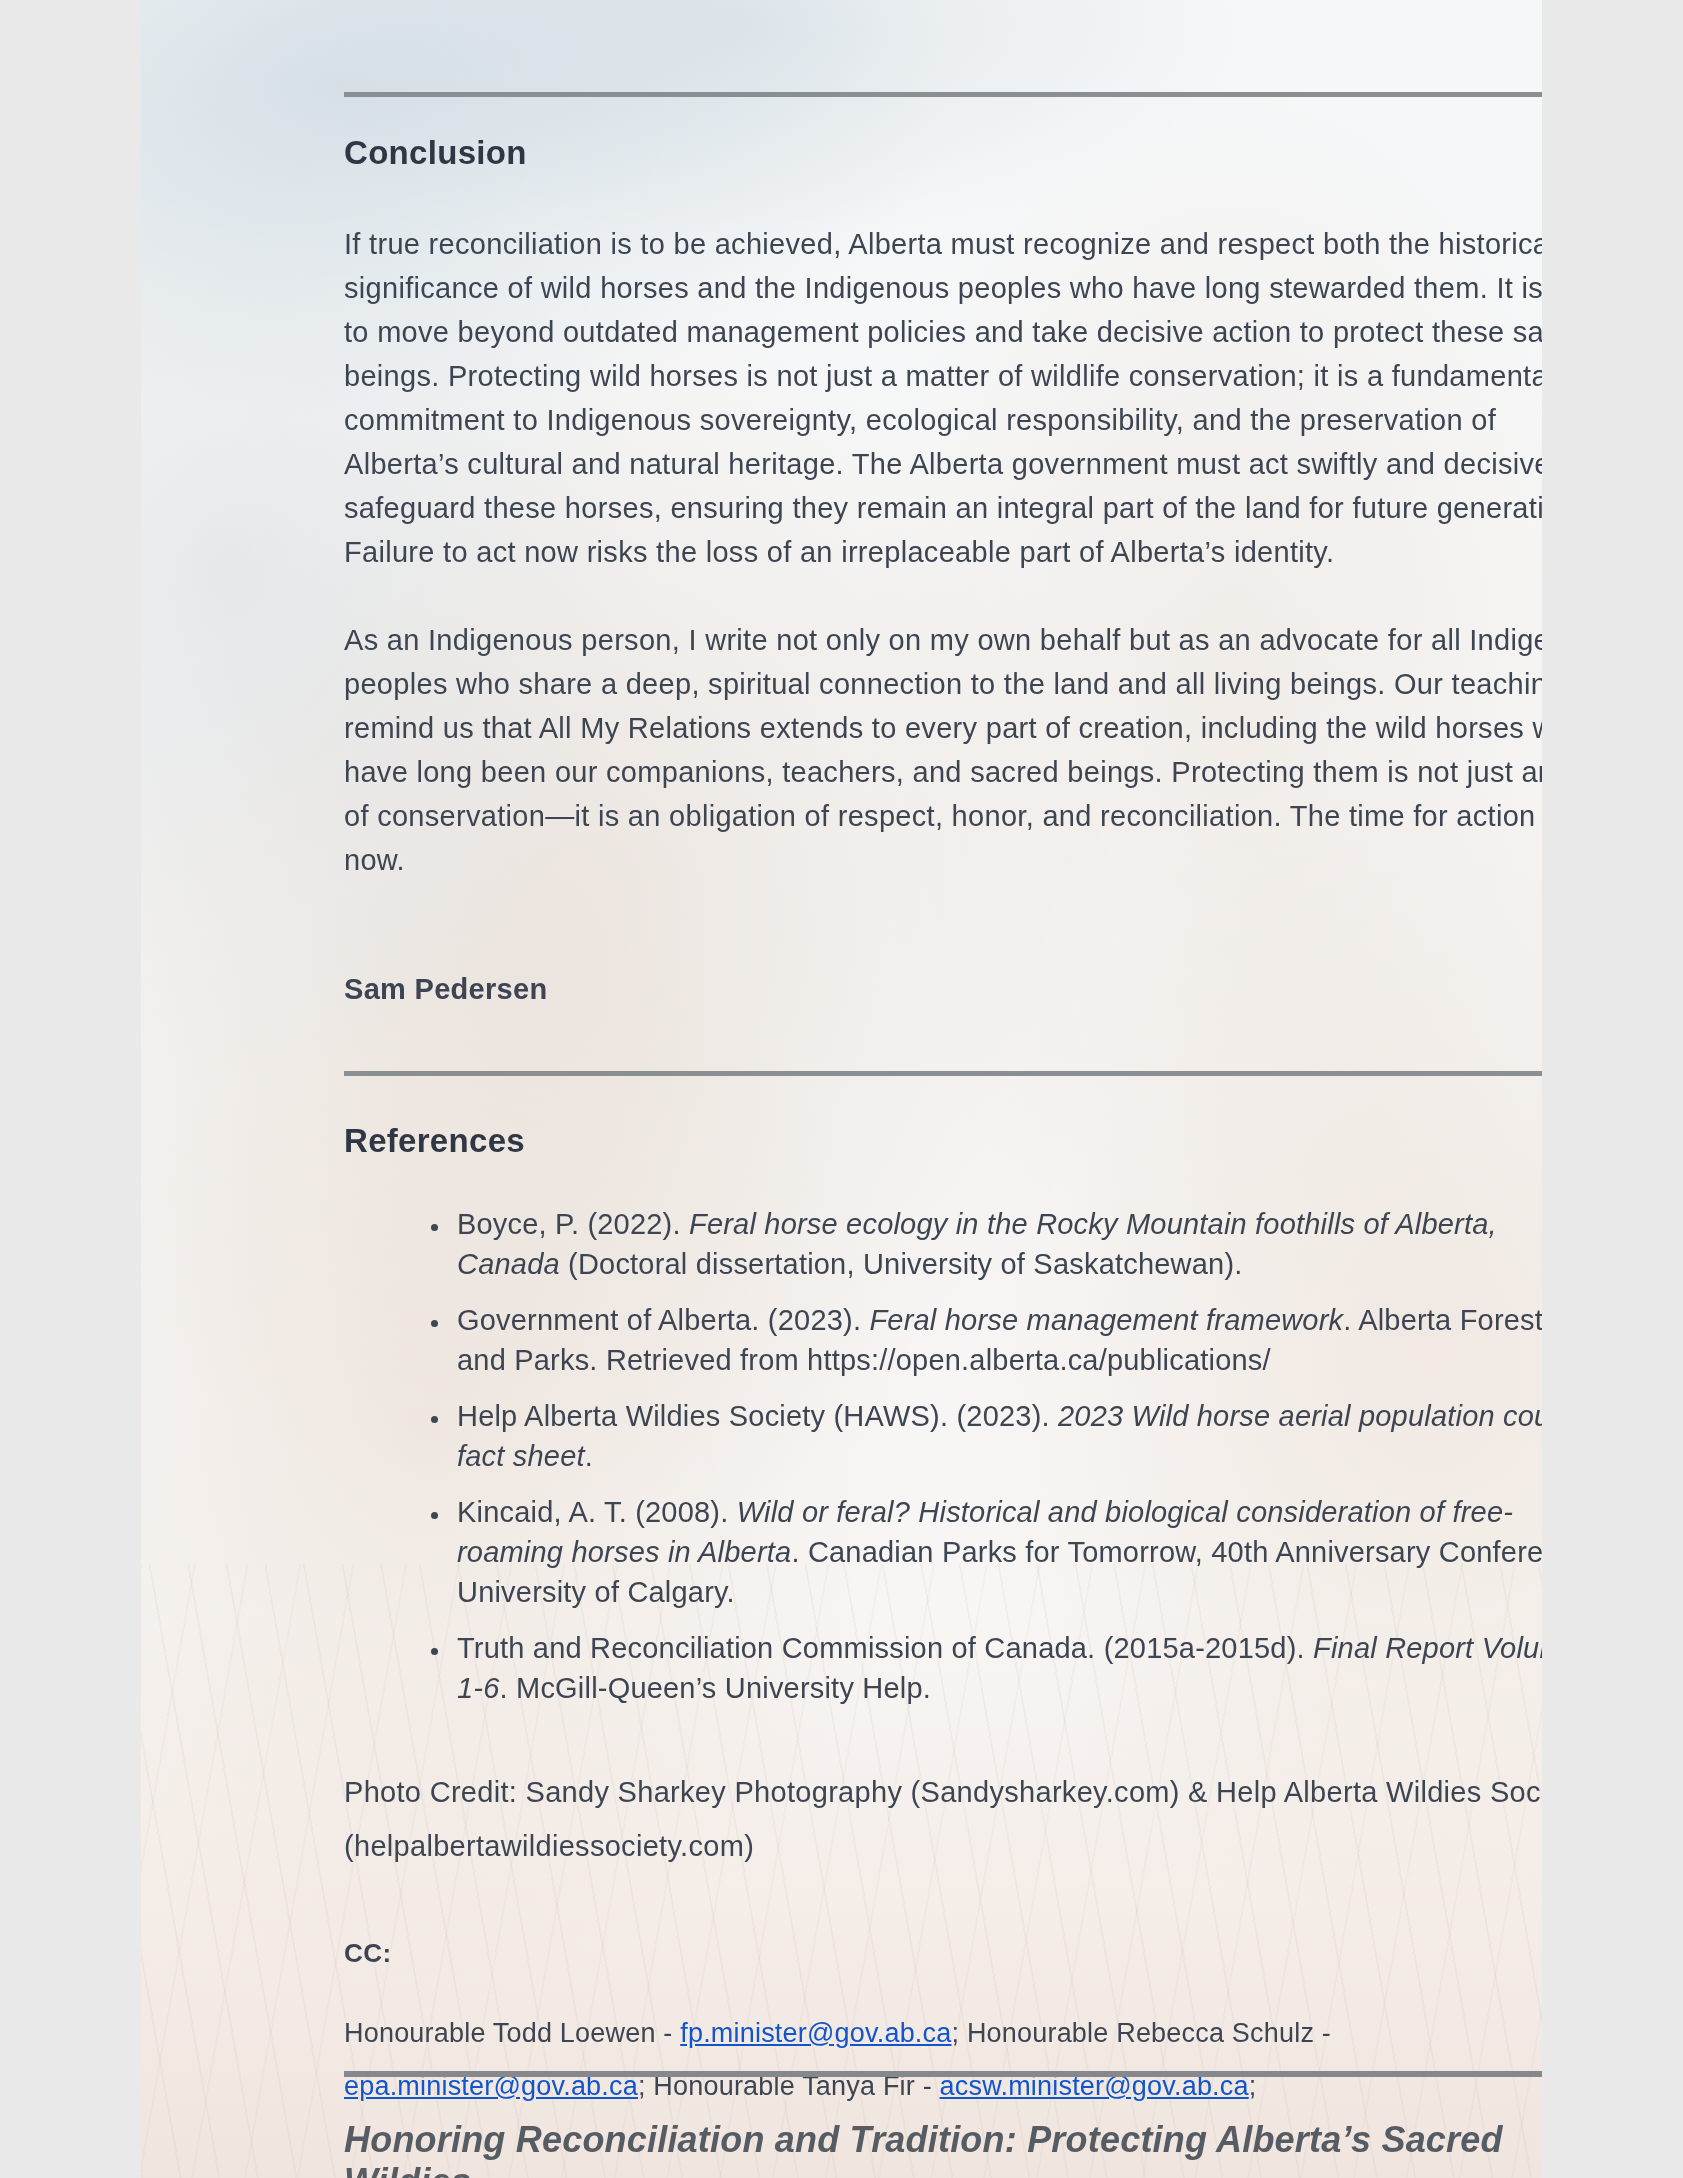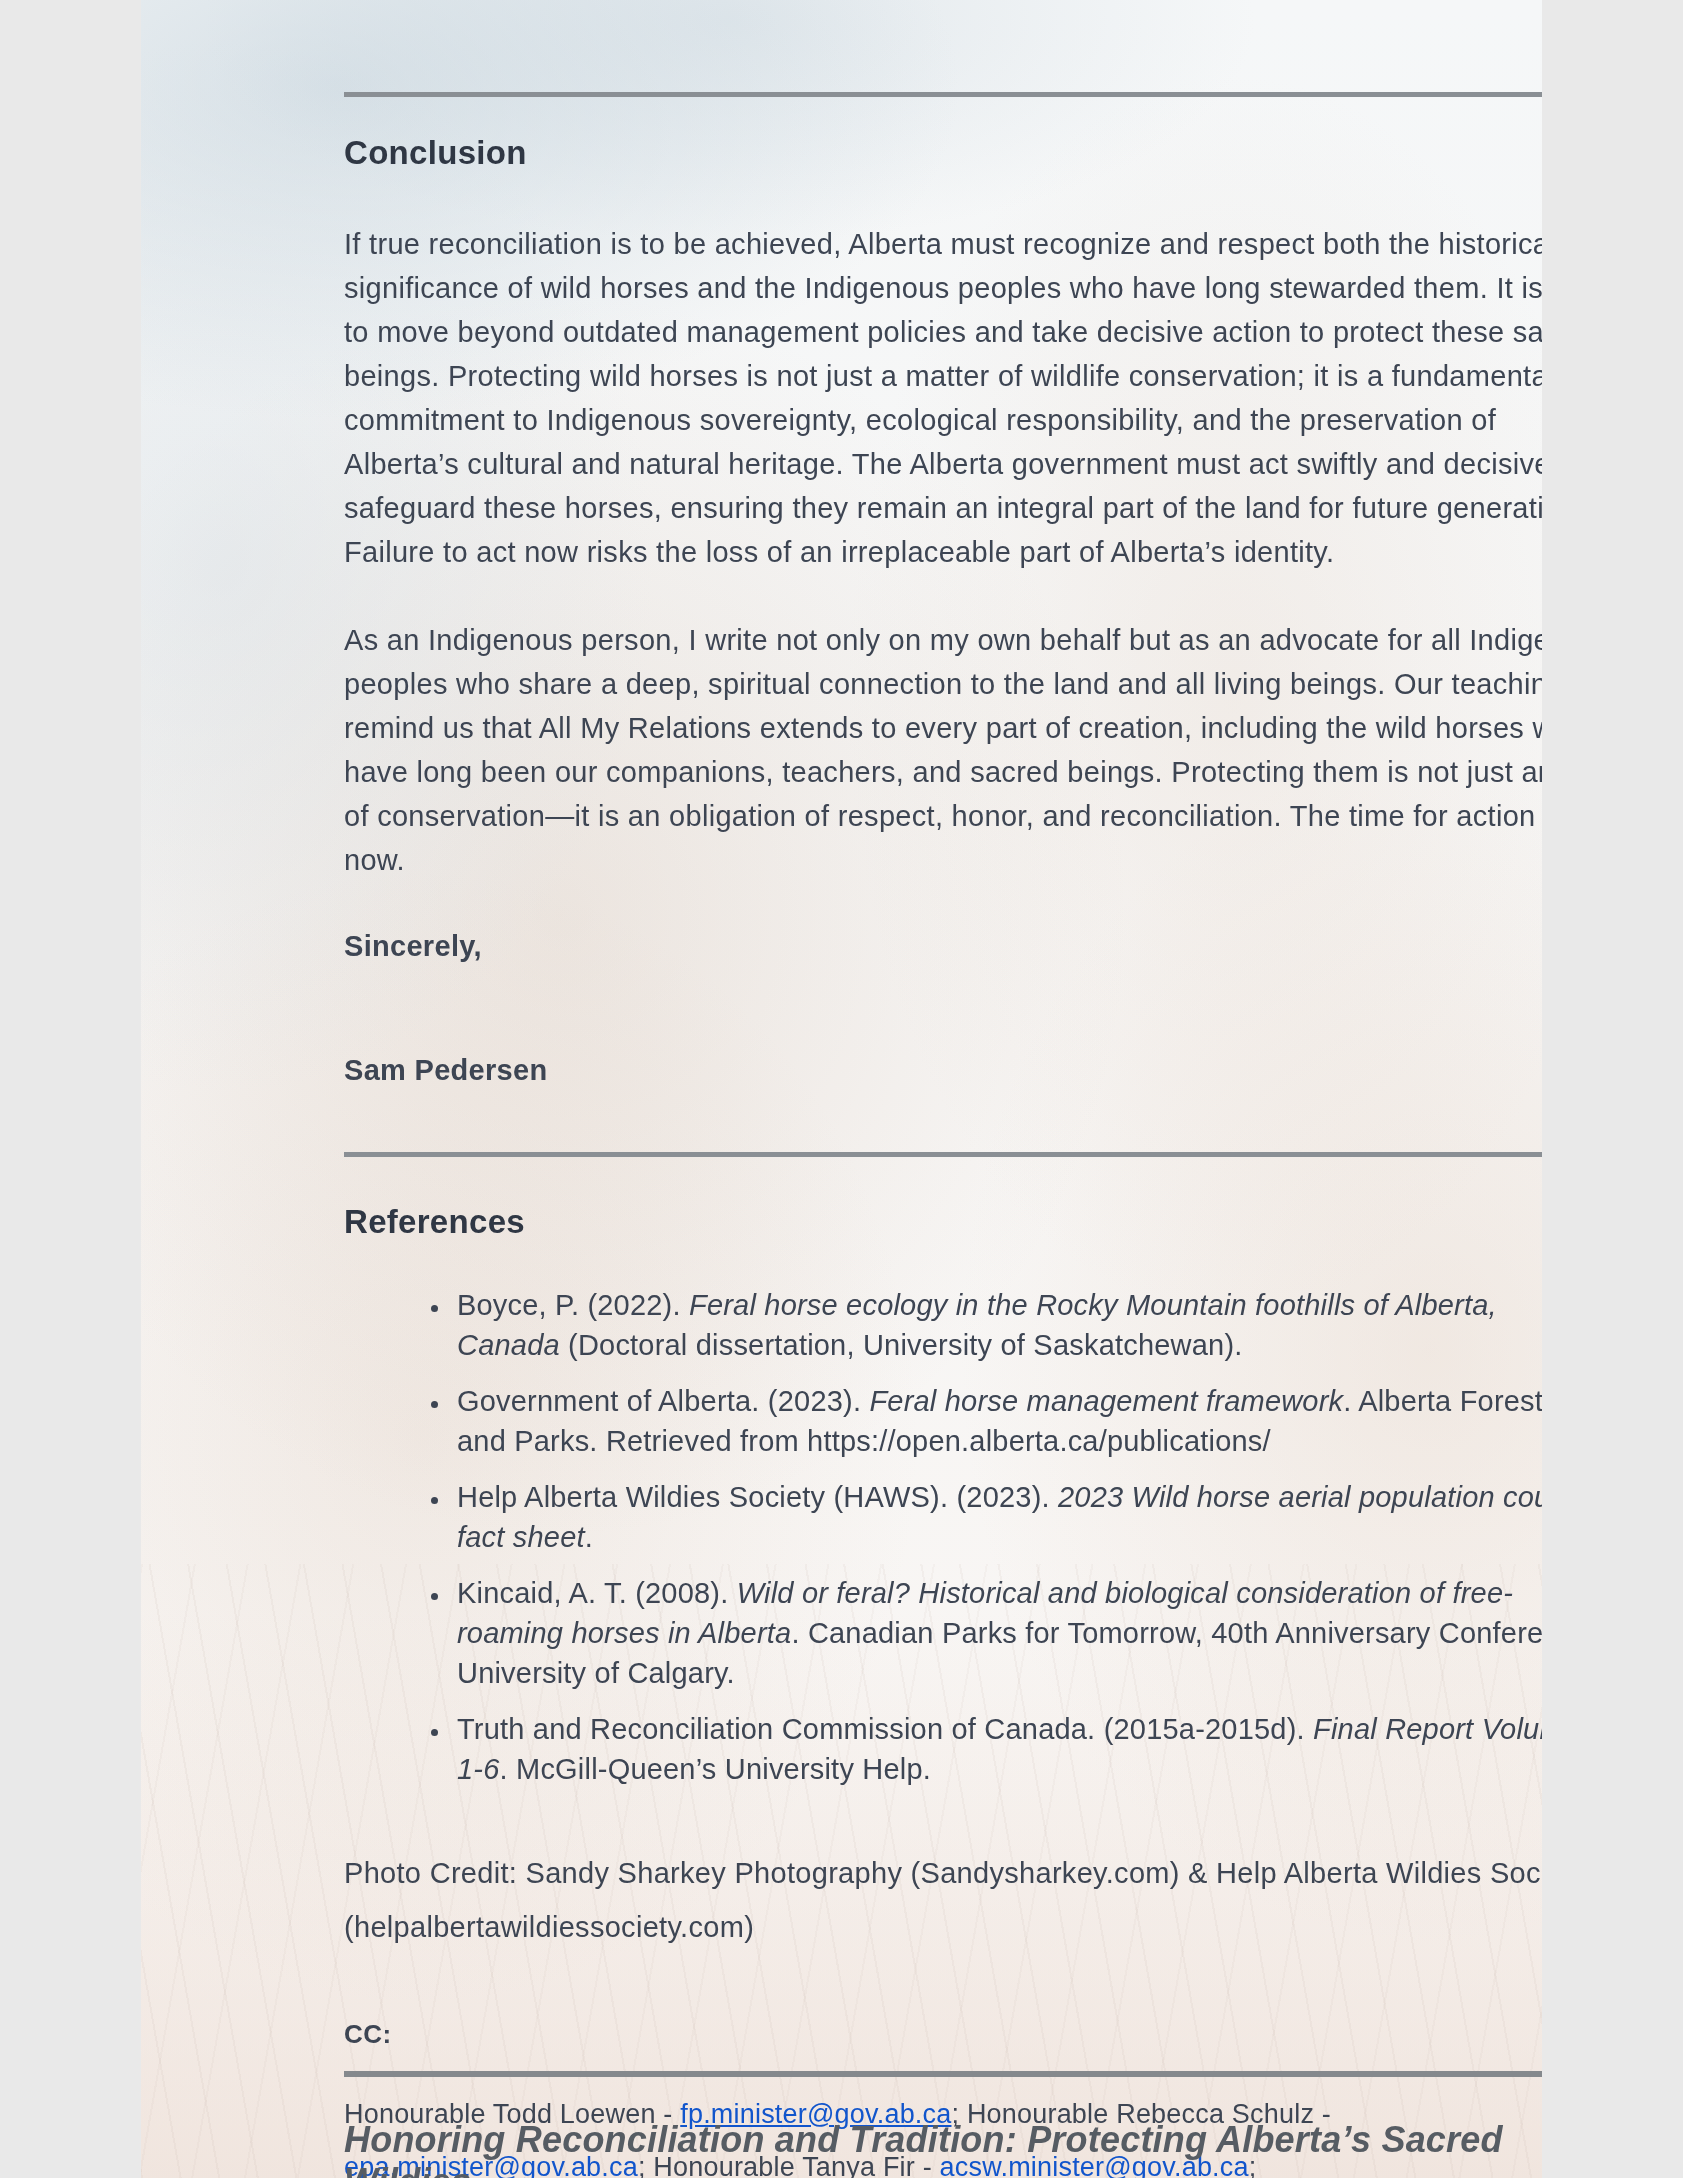--- a/index.html
+++ b/index.html
@@ -77,21 +77,20 @@
 
   <div class="content">
     <div class="rule rule-top"></div>
 
     <h1 class="doc-heading">Conclusion</h1>
 
     <p class="doc-paragraph">If true reconciliation is to be achieved, Alberta must recognize and respect both the historical significance of wild horses and the Indigenous peoples who have long stewarded them. It is time to move beyond outdated management policies and take decisive action to protect these sacred beings. Protecting wild horses is not just a matter of wildlife conservation; it is a fundamental commitment to Indigenous sovereignty, ecological responsibility, and the preservation of Alberta’s cultural and natural heritage. The Alberta government must act swiftly and decisively to safeguard these horses, ensuring they remain an integral part of the land for future generations. Failure to act now risks the loss of an irreplaceable part of Alberta’s identity.</p>
 
     <p class="doc-paragraph second">As an Indigenous person, I write not only on my own behalf but as an advocate for all Indigenous peoples who share a deep, spiritual connection to the land and all living beings. Our teachings remind us that All My Relations extends to every part of creation, including the wild horses who have long been our companions, teachers, and sacred beings. Protecting them is not just an act of conservation—it is an obligation of respect, honor, and reconciliation. The time for action is now.</p>
 
-    <p class="signoff-salutation">Sincerely,</p>
 
     <p class="signoff-name">Sam Pedersen</p>
 
     <div class="rule rule-mid"></div>
 
     <h1 class="doc-heading ref-heading">References</h1>
 
     <ul class="reference-list">
         <li><span>Boyce, P. (2022). </span><span class="em">Feral horse ecology in the Rocky Mountain foothills of Alberta, Canada</span><span> (Doctoral dissertation, University of Saskatchewan).</span></li>
         <li><span>Government of Alberta. (2023). </span><span class="em">Feral horse management framework</span><span>. Alberta Forestry and Parks. Retrieved from https://open.alberta.ca/publications/</span></li>

